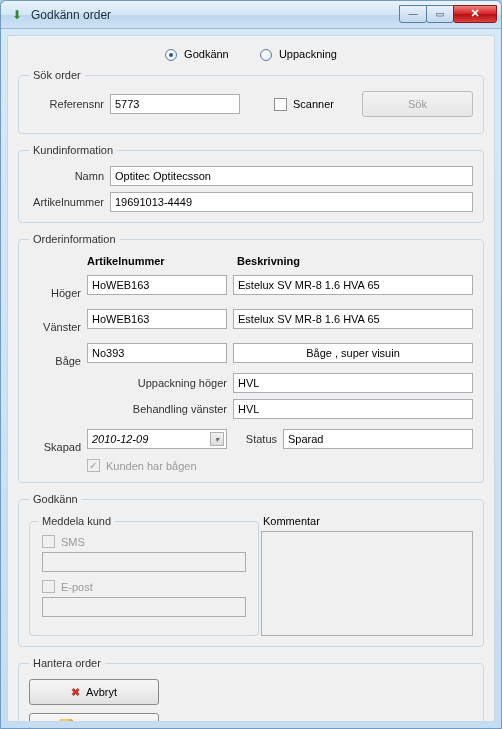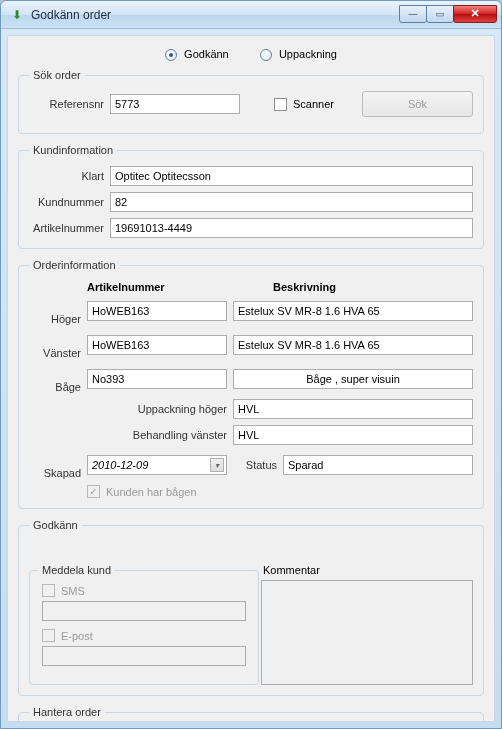--- a/index.html
+++ b/index.html
@@ -146,23 +146,23 @@
   }
   .radio-dot.checked::after {
     content:""; position:absolute; left:3px; top:3px; width:4px; height:4px;
     background:#2b5a8a; border-radius:50%;
   }
 
   .header-row { display:flex; margin-bottom:4px; }
   .hdr-space { width: 58px; }
   .hdr { font-weight: bold; }
   .hdr-art { width: 150px; }
-  .hdr-besk { flex:1;margin-left:36px; }
-
-  .two-col { display:flex; gap:2px;margin-top:23px; }
+  .hdr-besk { flex:1; }
+
+  .two-col { display:flex; gap:2px; }
   .two-col > fieldset { flex:1; }
 
   .date-box {
     display:flex; align-items:center; justify-content:space-between;
     padding-right:2px;
     font-style:italic;
   }
   .date-chev {
     width:14px; height:14px; border:1px solid #b0b0b0;
     background: linear-gradient(to bottom,#f0f0f0,#dcdcdc);
@@ -237,26 +237,22 @@
         <span style="flex:1"></span>
         <button class="btn disabled" style="width:111px">
           <span>Sök</span>
         </button>
       </div>
     </fieldset>
 
     <fieldset class="group">
       <legend>Kundinformation</legend>
       <div class="row">
-        <span class="label label-75">Klart</span>
+        <span class="label label-75">Namn</span>
         <input type="text" style="flex: 1 1 0%;" value="Optitec Optitecsson">
-      </div>
-      <div class="row">
-        <span class="label label-75">Kundnummer</span>
-        <input type="text" style="flex: 1 1 0%;" value="82">
       </div>
       <div class="row" style="margin-bottom:0">
         <span class="label label-75">Artikelnummer</span>
         <input type="text" style="flex: 1 1 0%;" value="19691013-4449">
       </div>
     </fieldset>
 
     <fieldset class="group">
       <legend>Orderinformation</legend>
 

